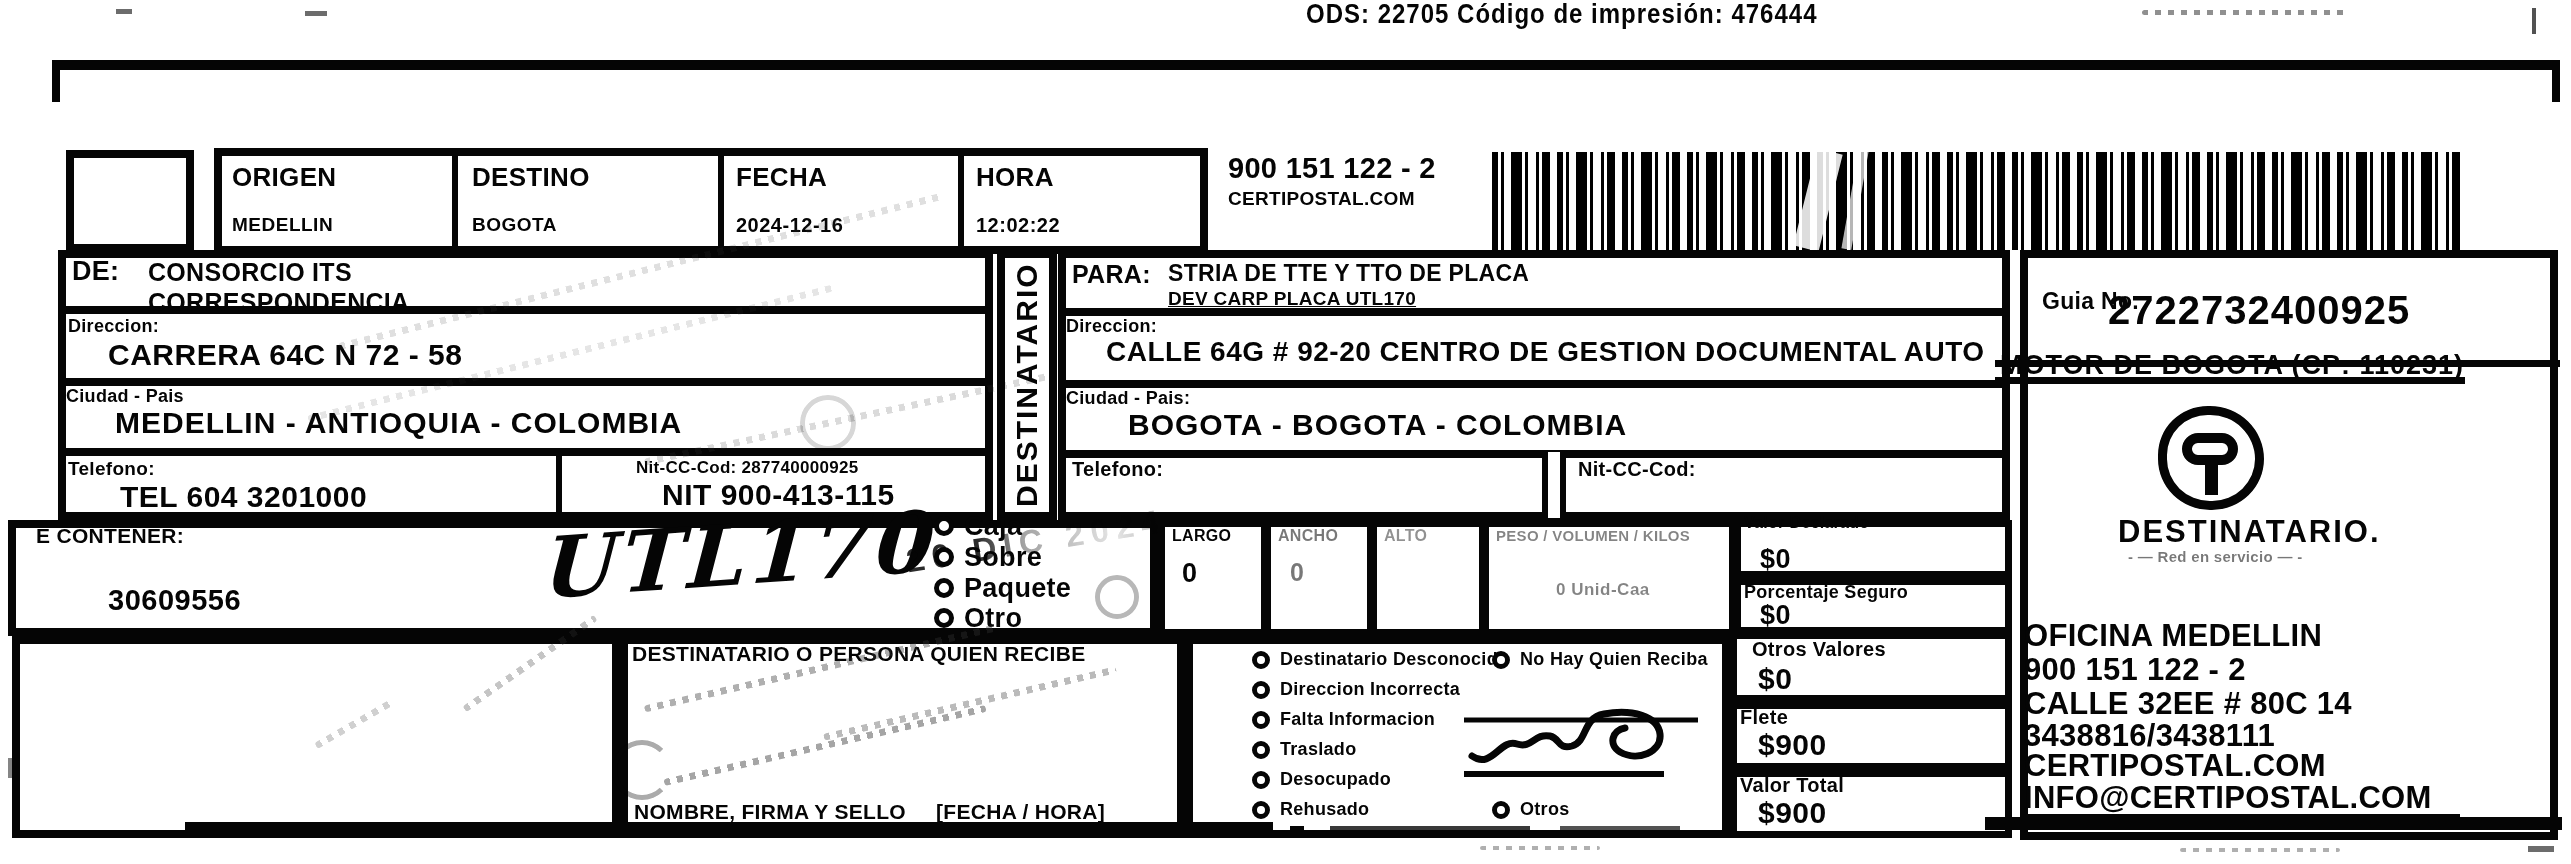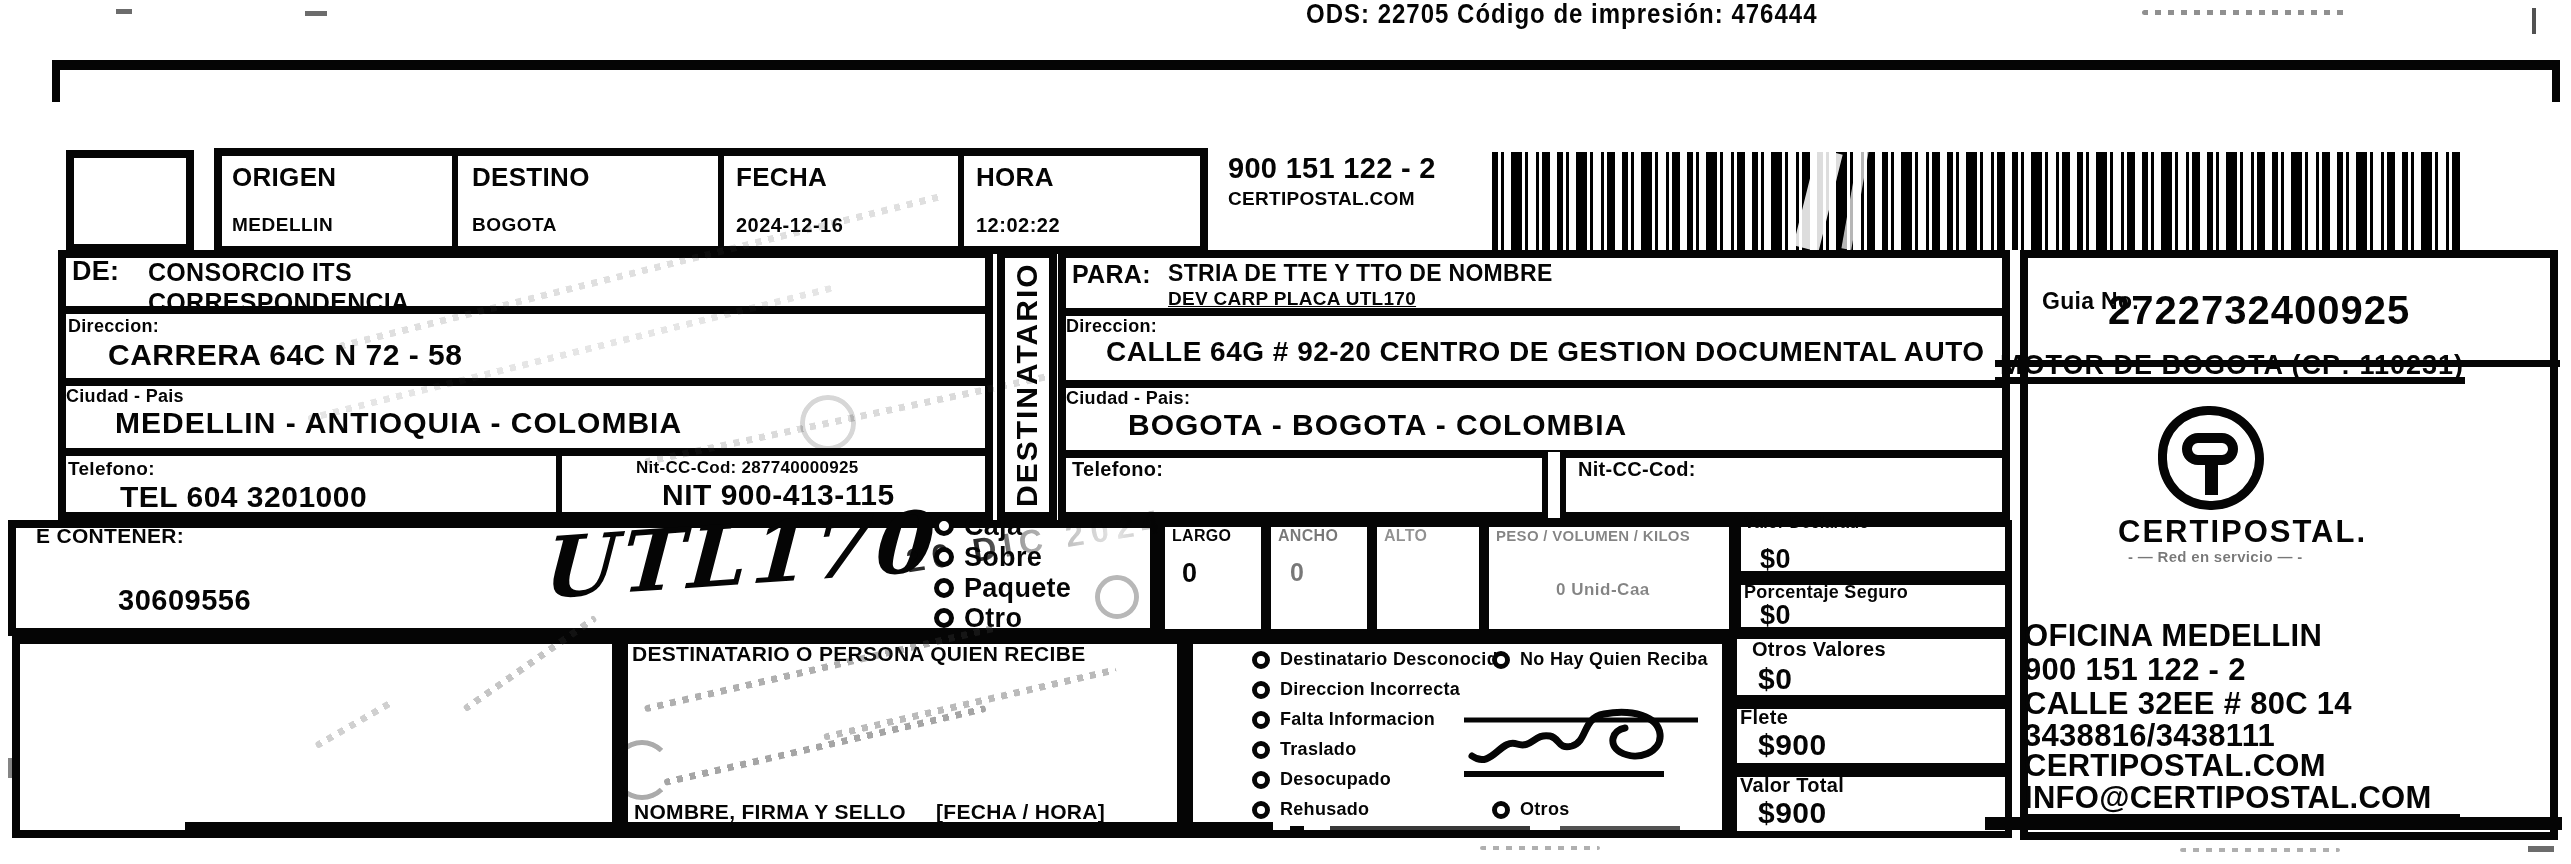--- a/index.html
+++ b/index.html
@@ -94,55 +94,55 @@
 
   <div class="box" style="left:1058px;top:250px;width:952px;height:270px;border-width:8px;"></div>
   <div class="hbar" style="left:1058px;top:308px;width:952px;height:8px;"></div>
   <div class="hbar" style="left:1058px;top:380px;width:952px;height:8px;"></div>
   <div class="hbar" style="left:1058px;top:450px;width:952px;height:8px;"></div>
   <div class="hbar" style="left:1542px;top:452px;width:6px;height:68px;"></div>
   <div class="abs" style="left:1548px;top:452px;width:12px;height:66px;background:#fff;"></div>
   <div class="hbar" style="left:1560px;top:452px;width:6px;height:68px;"></div>
 
   <div class="lab" style="left:1072px;top:260px;font-size:25px;">PARA:</div>
-  <div class="lab" style="left:1168px;top:260px;font-size:23px;">STRIA DE TTE Y TTO DE NOMBRE</div>
+  <div class="lab" style="left:1168px;top:260px;font-size:23px;">STRIA DE TTE Y TTO DE PLACA</div>
   <div class="lab" style="left:1168px;top:288px;font-size:19px;text-decoration:underline;">DEV CARP PLACA UTL170</div>
   <div class="lab" style="left:1066px;top:316px;font-size:18px;">Direccion:</div>
   <div class="val" style="left:1106px;top:336px;font-size:28px;width:900px;overflow:hidden;">CALLE 64G # 92-20 CENTRO DE GESTION DOCUMENTAL AUTO</div>
   <div class="lab" style="left:1066px;top:388px;font-size:18px;">Ciudad - Pais:</div>
   <div class="val" style="left:1128px;top:408px;font-size:30px;letter-spacing:1px;">BOGOTA - BOGOTA - COLOMBIA</div>
   <div class="lab" style="left:1072px;top:458px;font-size:20px;">Telefono:</div>
   <div class="lab" style="left:1578px;top:458px;font-size:20px;">Nit-CC-Cod:</div>
 
   <div class="box" style="left:2020px;top:250px;width:538px;height:590px;border-width:8px;"></div>
   <div class="lab" style="left:2042px;top:288px;font-size:23px;">Guia No.</div>
   <div class="val" style="left:2108px;top:288px;font-size:40px;letter-spacing:1px;">2722732400925</div>
 
   <div class="val" style="left:2000px;top:350px;font-size:27px;letter-spacing:1px;">MOTOR DE BOGOTA (CP: 110231)</div>
   <div class="strike" style="left:1995px;top:360px;width:565px;"></div>
   <div class="strike" style="left:1995px;top:377px;width:470px;"></div>
 
   <div class="abs" style="left:2158px;top:406px;width:106px;height:104px;border:9px solid #0b0b0b;border-radius:48% 52% 50% 50%;box-sizing:border-box;">
     <div class="abs" style="left:15px;top:18px;width:56px;height:32px;border:10px solid #0b0b0b;border-radius:18px;box-sizing:border-box;"></div>
     <div class="abs" style="left:38px;top:48px;width:13px;height:32px;background:#0b0b0b;"></div>
   </div>
-  <div class="lab" style="left:2118px;top:514px;font-size:31px;letter-spacing:2px;">CERTIPOSTAL.</div>
+  <div class="lab" style="left:2118px;top:514px;font-size:31px;letter-spacing:2px;">DESTINATARIO.</div>
   <div class="lab faint" style="left:2128px;top:548px;font-size:15px;">- — Red en servicio — -</div>
 
   <div class="lab" style="left:2024px;top:618px;font-size:31px;">OFICINA MEDELLIN</div>
   <div class="lab" style="left:2024px;top:652px;font-size:31px;">900 151 122 - 2</div>
   <div class="lab" style="left:2024px;top:686px;font-size:31px;">CALLE 32EE # 80C 14</div>
   <div class="lab" style="left:2024px;top:718px;font-size:31px;">3438816/3438111</div>
   <div class="lab" style="left:2024px;top:748px;font-size:31px;">CERTIPOSTAL.COM</div>
   <div class="lab" style="left:2024px;top:780px;font-size:31px;">INFO@CERTIPOSTAL.COM</div>
   <div class="hbar" style="left:2024px;top:814px;width:436px;height:6px;"></div>
 
   <div class="box" style="left:8px;top:520px;width:1150px;height:116px;border-width:8px;"></div>
   <div class="lab" style="left:36px;top:524px;font-size:21px;">E CONTENER:</div>
-  <div class="val" style="left:118px;top:584px;font-size:29px;">30609556</div>
+  <div class="val" style="left:108px;top:584px;font-size:29px;">30609556</div>
 
   <div class="abs" style="left:545px;top:505px;font-family:'DejaVu Serif',serif;font-style:italic;font-weight:700;font-size:84px;letter-spacing:4px;transform:rotate(-4deg) skewX(-8deg);">UTL170</div>
 
   <div class="abs" style="left:905px;top:522px;font-weight:800;font-size:33px;letter-spacing:7px;transform:rotate(-9deg);opacity:.85;
               -webkit-mask-image:linear-gradient(90deg,#000 0 28%,rgba(0,0,0,.45) 45%,rgba(0,0,0,.15) 80%,rgba(0,0,0,.35) 100%);
               mask-image:linear-gradient(90deg,#000 0 28%,rgba(0,0,0,.45) 45%,rgba(0,0,0,.15) 80%,rgba(0,0,0,.35) 100%);">20 DIC 2024</div>
 
   <div class="circ" style="left:934px;top:516px;width:20px;height:20px;"></div>
   <div class="lab" style="left:964px;top:511px;font-size:27px;">Caja</div>
   <div class="circ" style="left:934px;top:547px;width:20px;height:20px;"></div>

